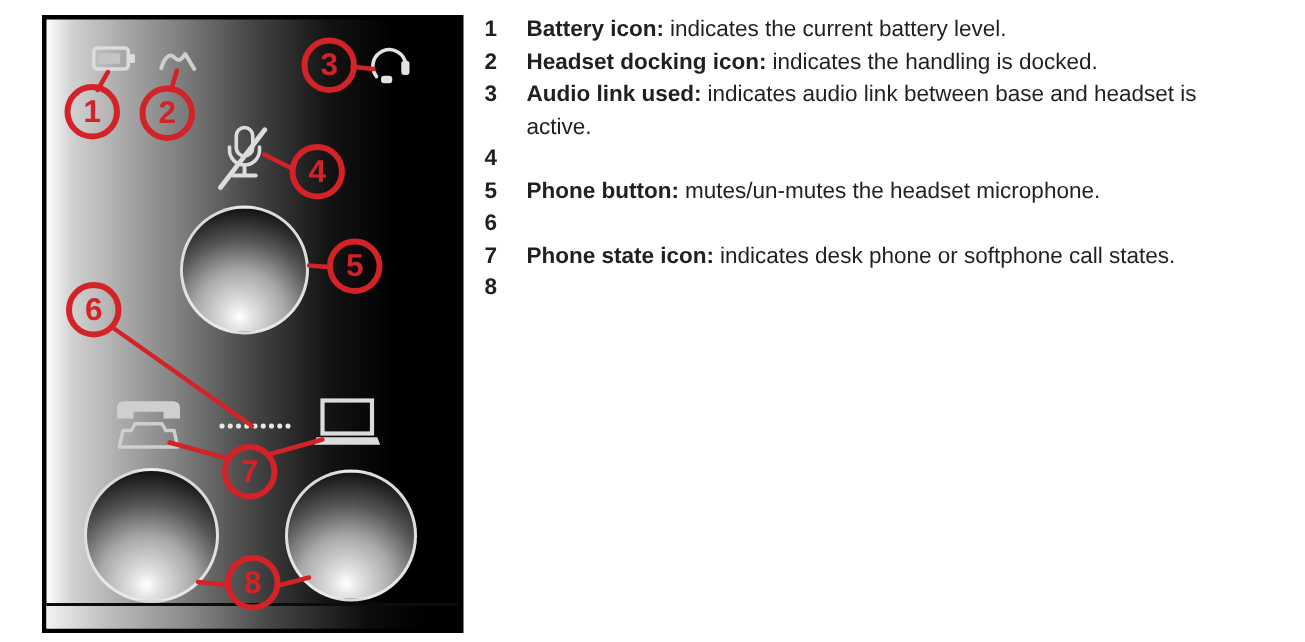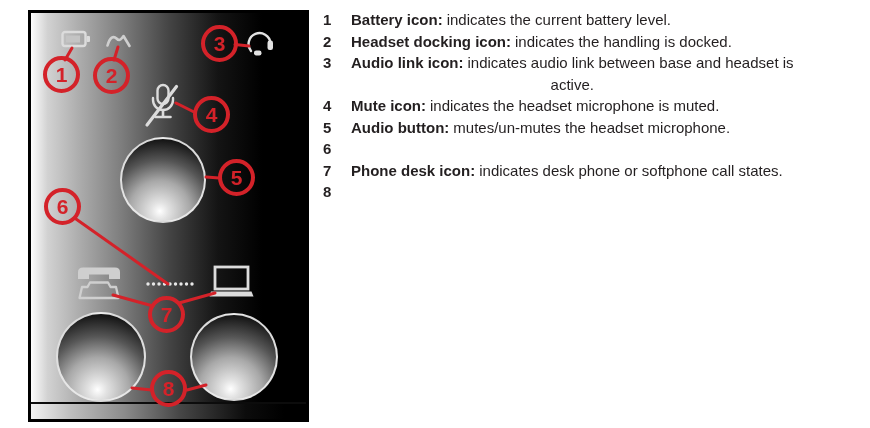--- a/index.html
+++ b/index.html
@@ -31,21 +31,21 @@
   .c3{left:173px;top:15px;} .c4{left:165px;top:86px;}
   .c5{left:190px;top:149px;}.c6{left:16px;top:178px;}
   .c7{left:120px;top:286px;}.c8{left:122px;top:360px;}
 
   
   .legend{position:absolute;left:323px;top:9px;width:516px;}
   .legend-item{display:flex;font-size:15px;line-height:21.5px;color:#231f20;}
   .legend-item .num{flex:none;width:28px;font-weight:700;}
   .legend-item .txt{margin:0;}
   .legend-item .txt b{font-weight:700;margin-right:4px;text-align:right;}
-  .legend-item .line2{display:block;text-align:center;}
+  .legend-item .line2{display:block;}
 </style>
 </head>
 <body>
 
 <div class="figure">
 
   <div class="device">
     <div class="panel-face"></div>
     <div class="panel-strip"></div>
 
@@ -130,40 +130,39 @@
       <p class="txt"><b>Battery icon:</b><span>indicates the current battery level.</span><span class="line2"></span></p>
     </div>
 
     <div class="legend-item">
       <span class="num">2</span>
       <p class="txt"><b>Headset docking icon:</b><span>indicates the handling is docked.</span><span class="line2"></span></p>
     </div>
 
     <div class="legend-item">
       <span class="num">3</span>
-      <p class="txt"><b>Audio link icon:</b><span>indicates audio link between base and headset is</span><span class="line2">active.</span></p>
+      <p class="txt"><b>Audio link used:</b><span>indicates audio link between base and headset is</span><span class="line2">active.</span></p>
     </div>
 
     <div class="legend-item">
       <span class="num">4</span>
-      <p class="txt"><b>Mute icon:</b><span>indicates the headset microphone is muted.</span><span class="line2"></span></p>
     </div>
 
     <div class="legend-item">
       <span class="num">5</span>
-      <p class="txt"><b>Audio button:</b><span>mutes/un-mutes the headset microphone.</span><span class="line2"></span></p>
+      <p class="txt"><b>Phone button:</b><span>mutes/un-mutes the headset microphone.</span><span class="line2"></span></p>
     </div>
 
     <div class="legend-item">
       <span class="num">6</span>
     </div>
 
     <div class="legend-item">
       <span class="num">7</span>
-      <p class="txt"><b>Phone desk icon:</b><span>indicates desk phone or softphone call states.</span><span class="line2"></span></p>
+      <p class="txt"><b>Phone state icon:</b><span>indicates desk phone or softphone call states.</span><span class="line2"></span></p>
     </div>
 
     <div class="legend-item">
       <span class="num">8</span>
     </div>
 
   </div>
 </div>
 
 </body></html>

